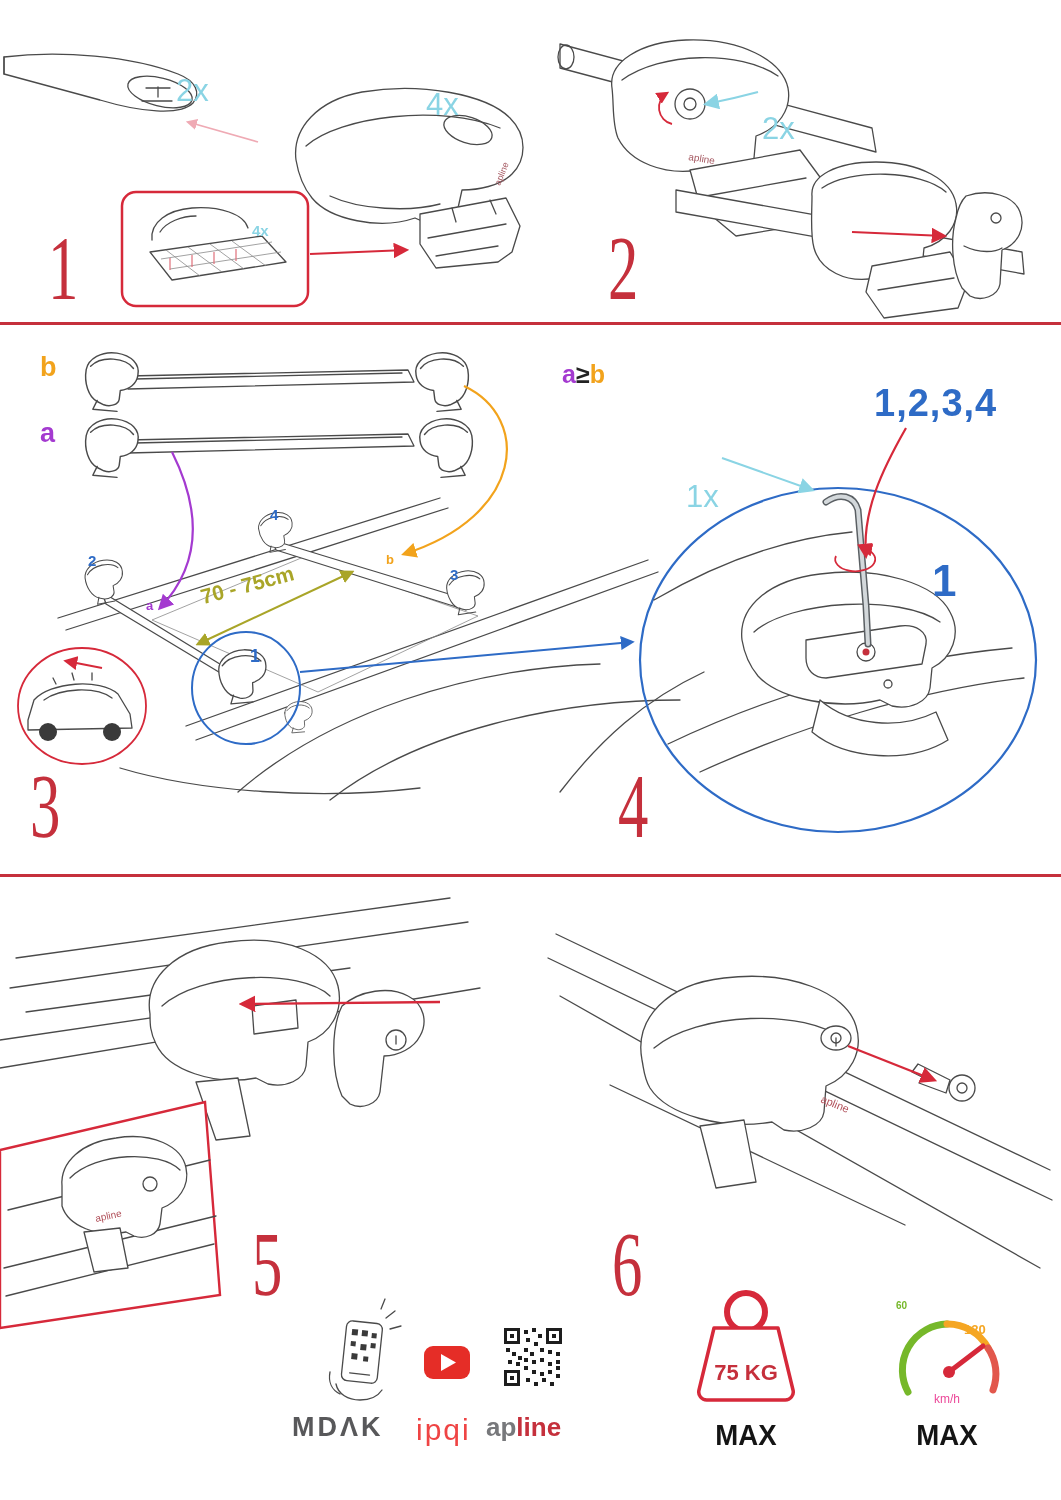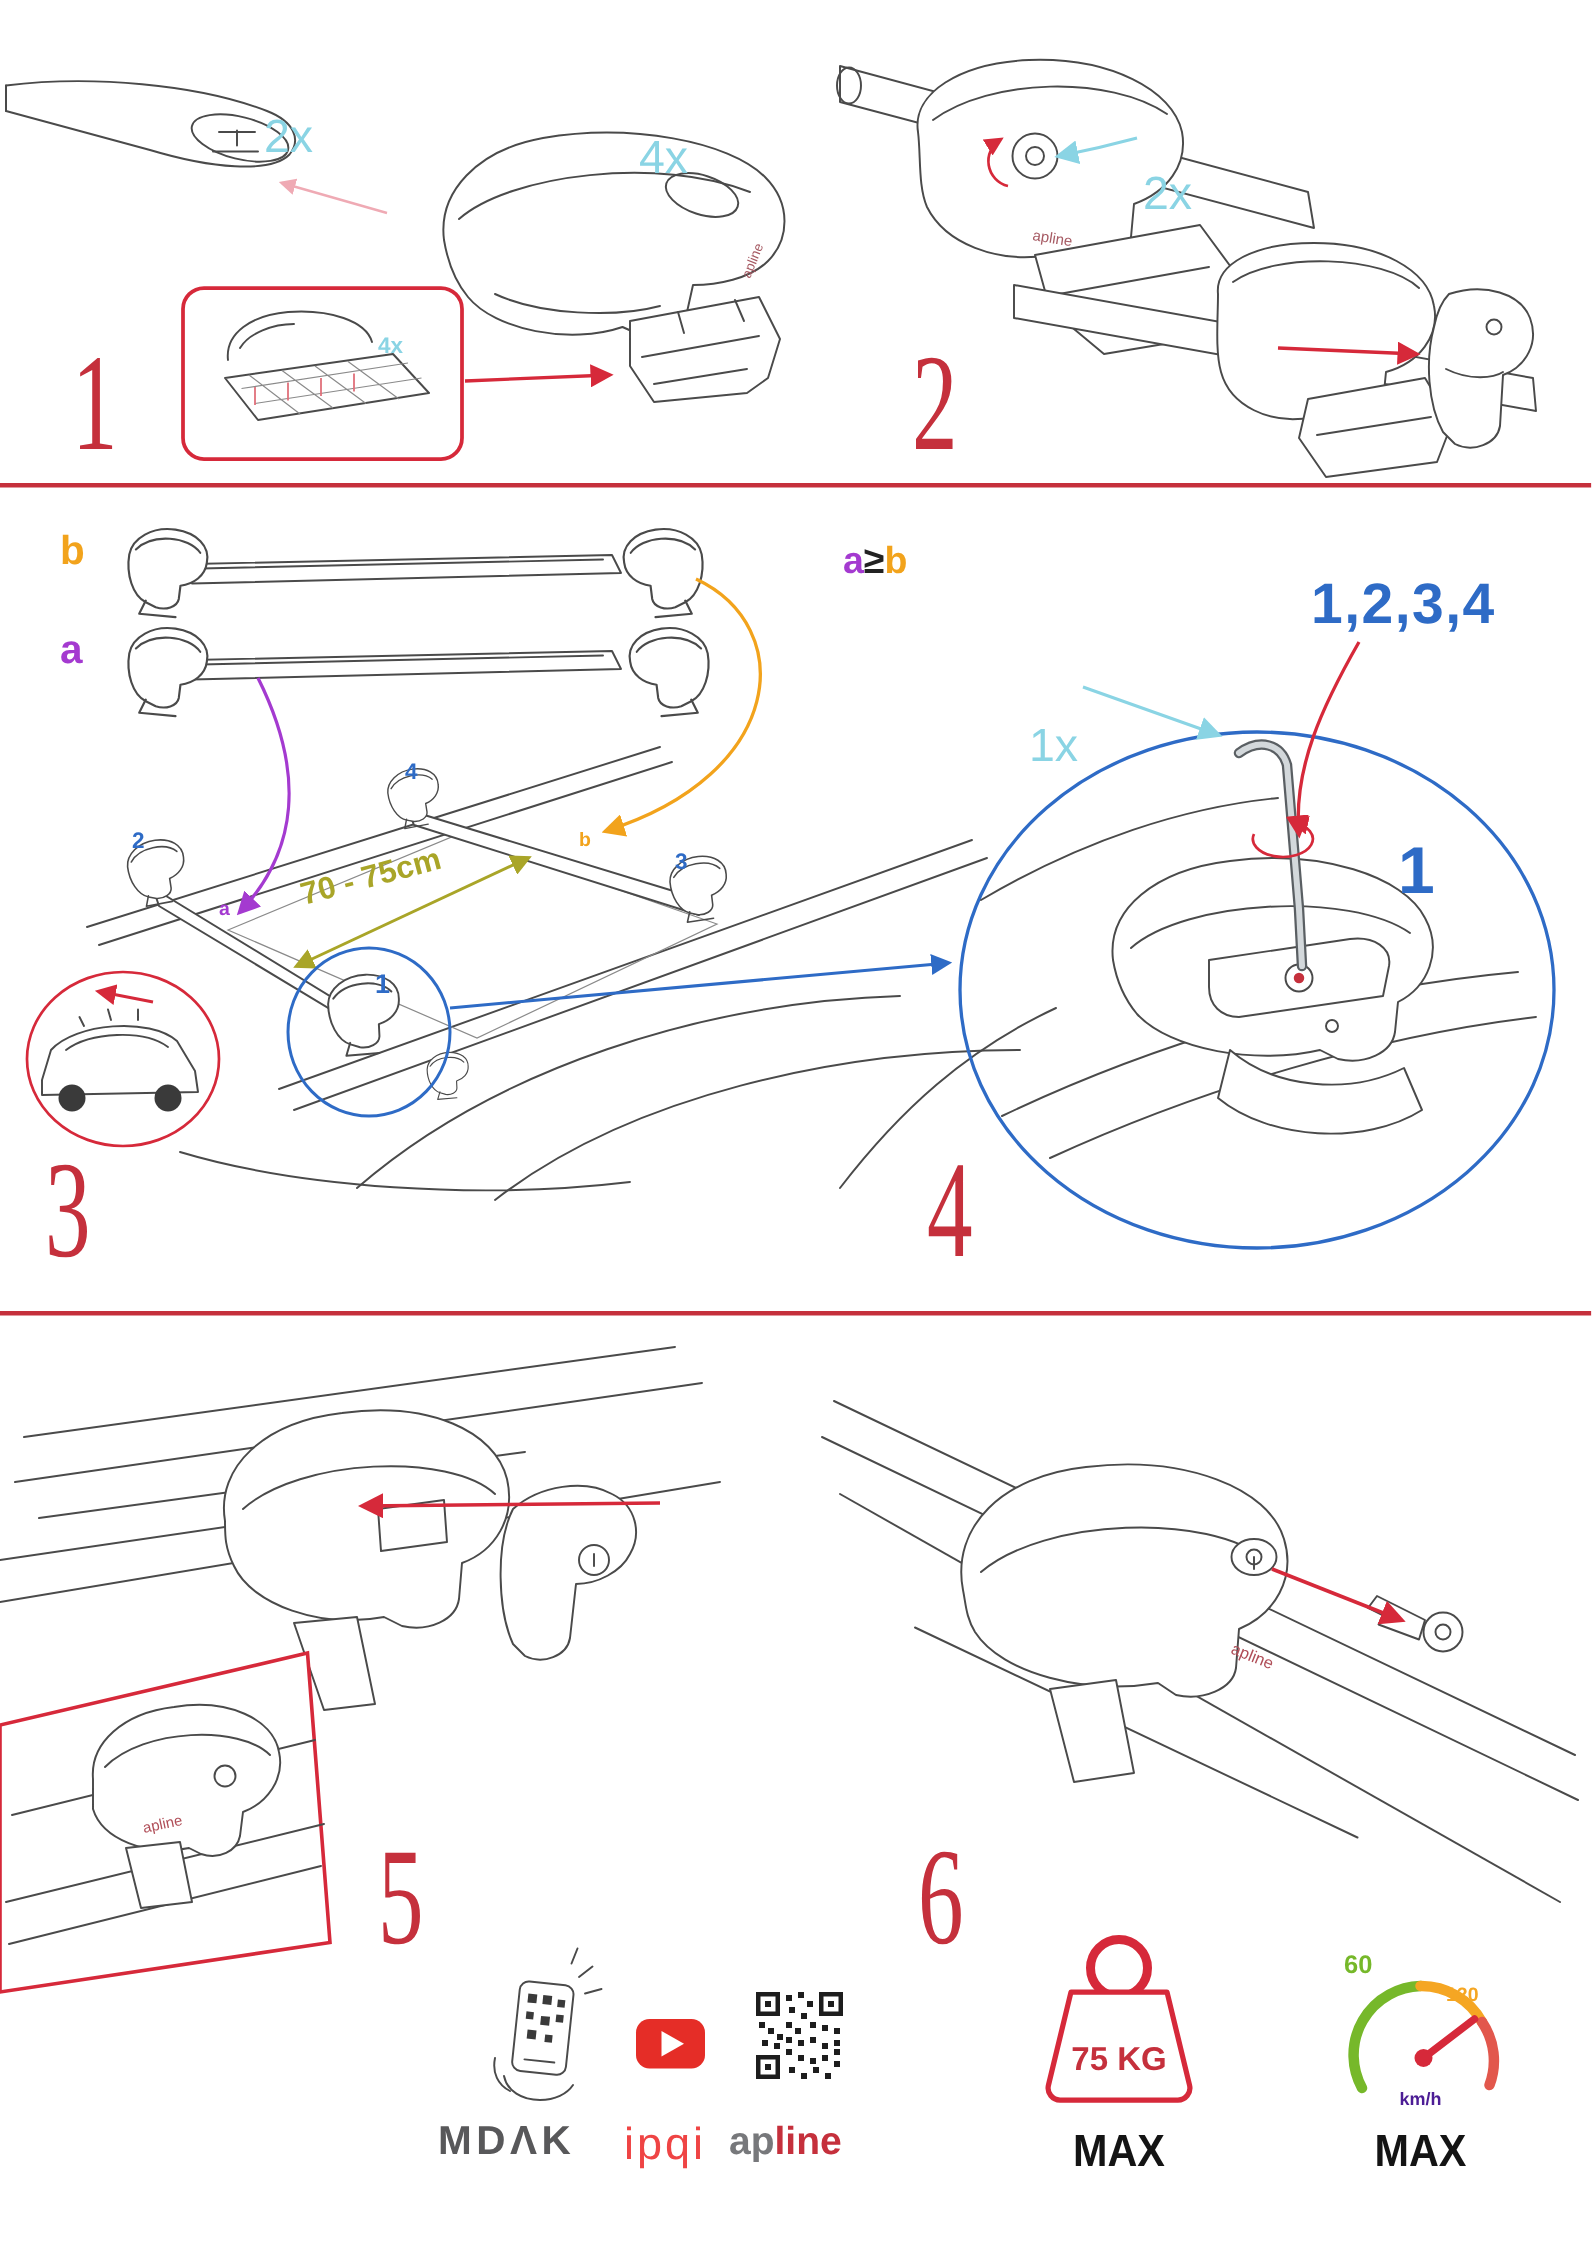--- a/index.html
+++ b/index.html
@@ -27,23 +27,23 @@
   .bigone { color:#2e6bc6; font-size:44px; font-weight:700; }
 
   .model { color:#35337a; font-size:29px; font-weight:600; letter-spacing:1px; }
   .brand { font-family:"DejaVu Sans Mono", monospace; font-size:29px; font-weight:700; }
   .brand .bk { color:#1d1d1d; } .brand .rd { color:#c5303c; }
   .mdak { color:#58585a; font-size:27px; font-weight:700; letter-spacing:3px; }
   .ipqi { color:#ef4444; font-size:30px; font-weight:400; letter-spacing:2px; }
   .aplg { font-size:26px; font-weight:700; } .aplg .gy { color:#77787b; } .aplg .rd { color:#c5303c; }
   .kg   { color:#c5303c; font-size:22px; font-weight:700; text-align:center; }
   .max  { color:#141414; font-size:30px; font-weight:700; text-align:center; transform:scaleX(0.92); transform-origin:center top; }
-  .sp60 { color:#76b82a; font-size:17px; font-weight:700; }
+  .sp60 { color:#76b82a; font-size:10px; font-weight:700; }
   .sp120{ color:#f5a623; font-size:13px; font-weight:700; }
-  .kmh  { color:#4c1d95; font-size:12px; font-weight:700; text-align:center; }
+  .kmh  { color:#ec4899; font-size:12px; font-weight:400; text-align:center; }
 
   .ln  { fill:none; stroke:#4a4a4a; stroke-width:1.3; stroke-linecap:round; stroke-linejoin:round; }
   .lnf { fill:#ffffff; stroke:#4a4a4a; stroke-width:1.3; stroke-linecap:round; stroke-linejoin:round; }
   .thin{ fill:none; stroke:#8a8a8a; stroke-width:0.8; }
 </style>
 </head>
 <body>
 
 <div id="canvas">
 

